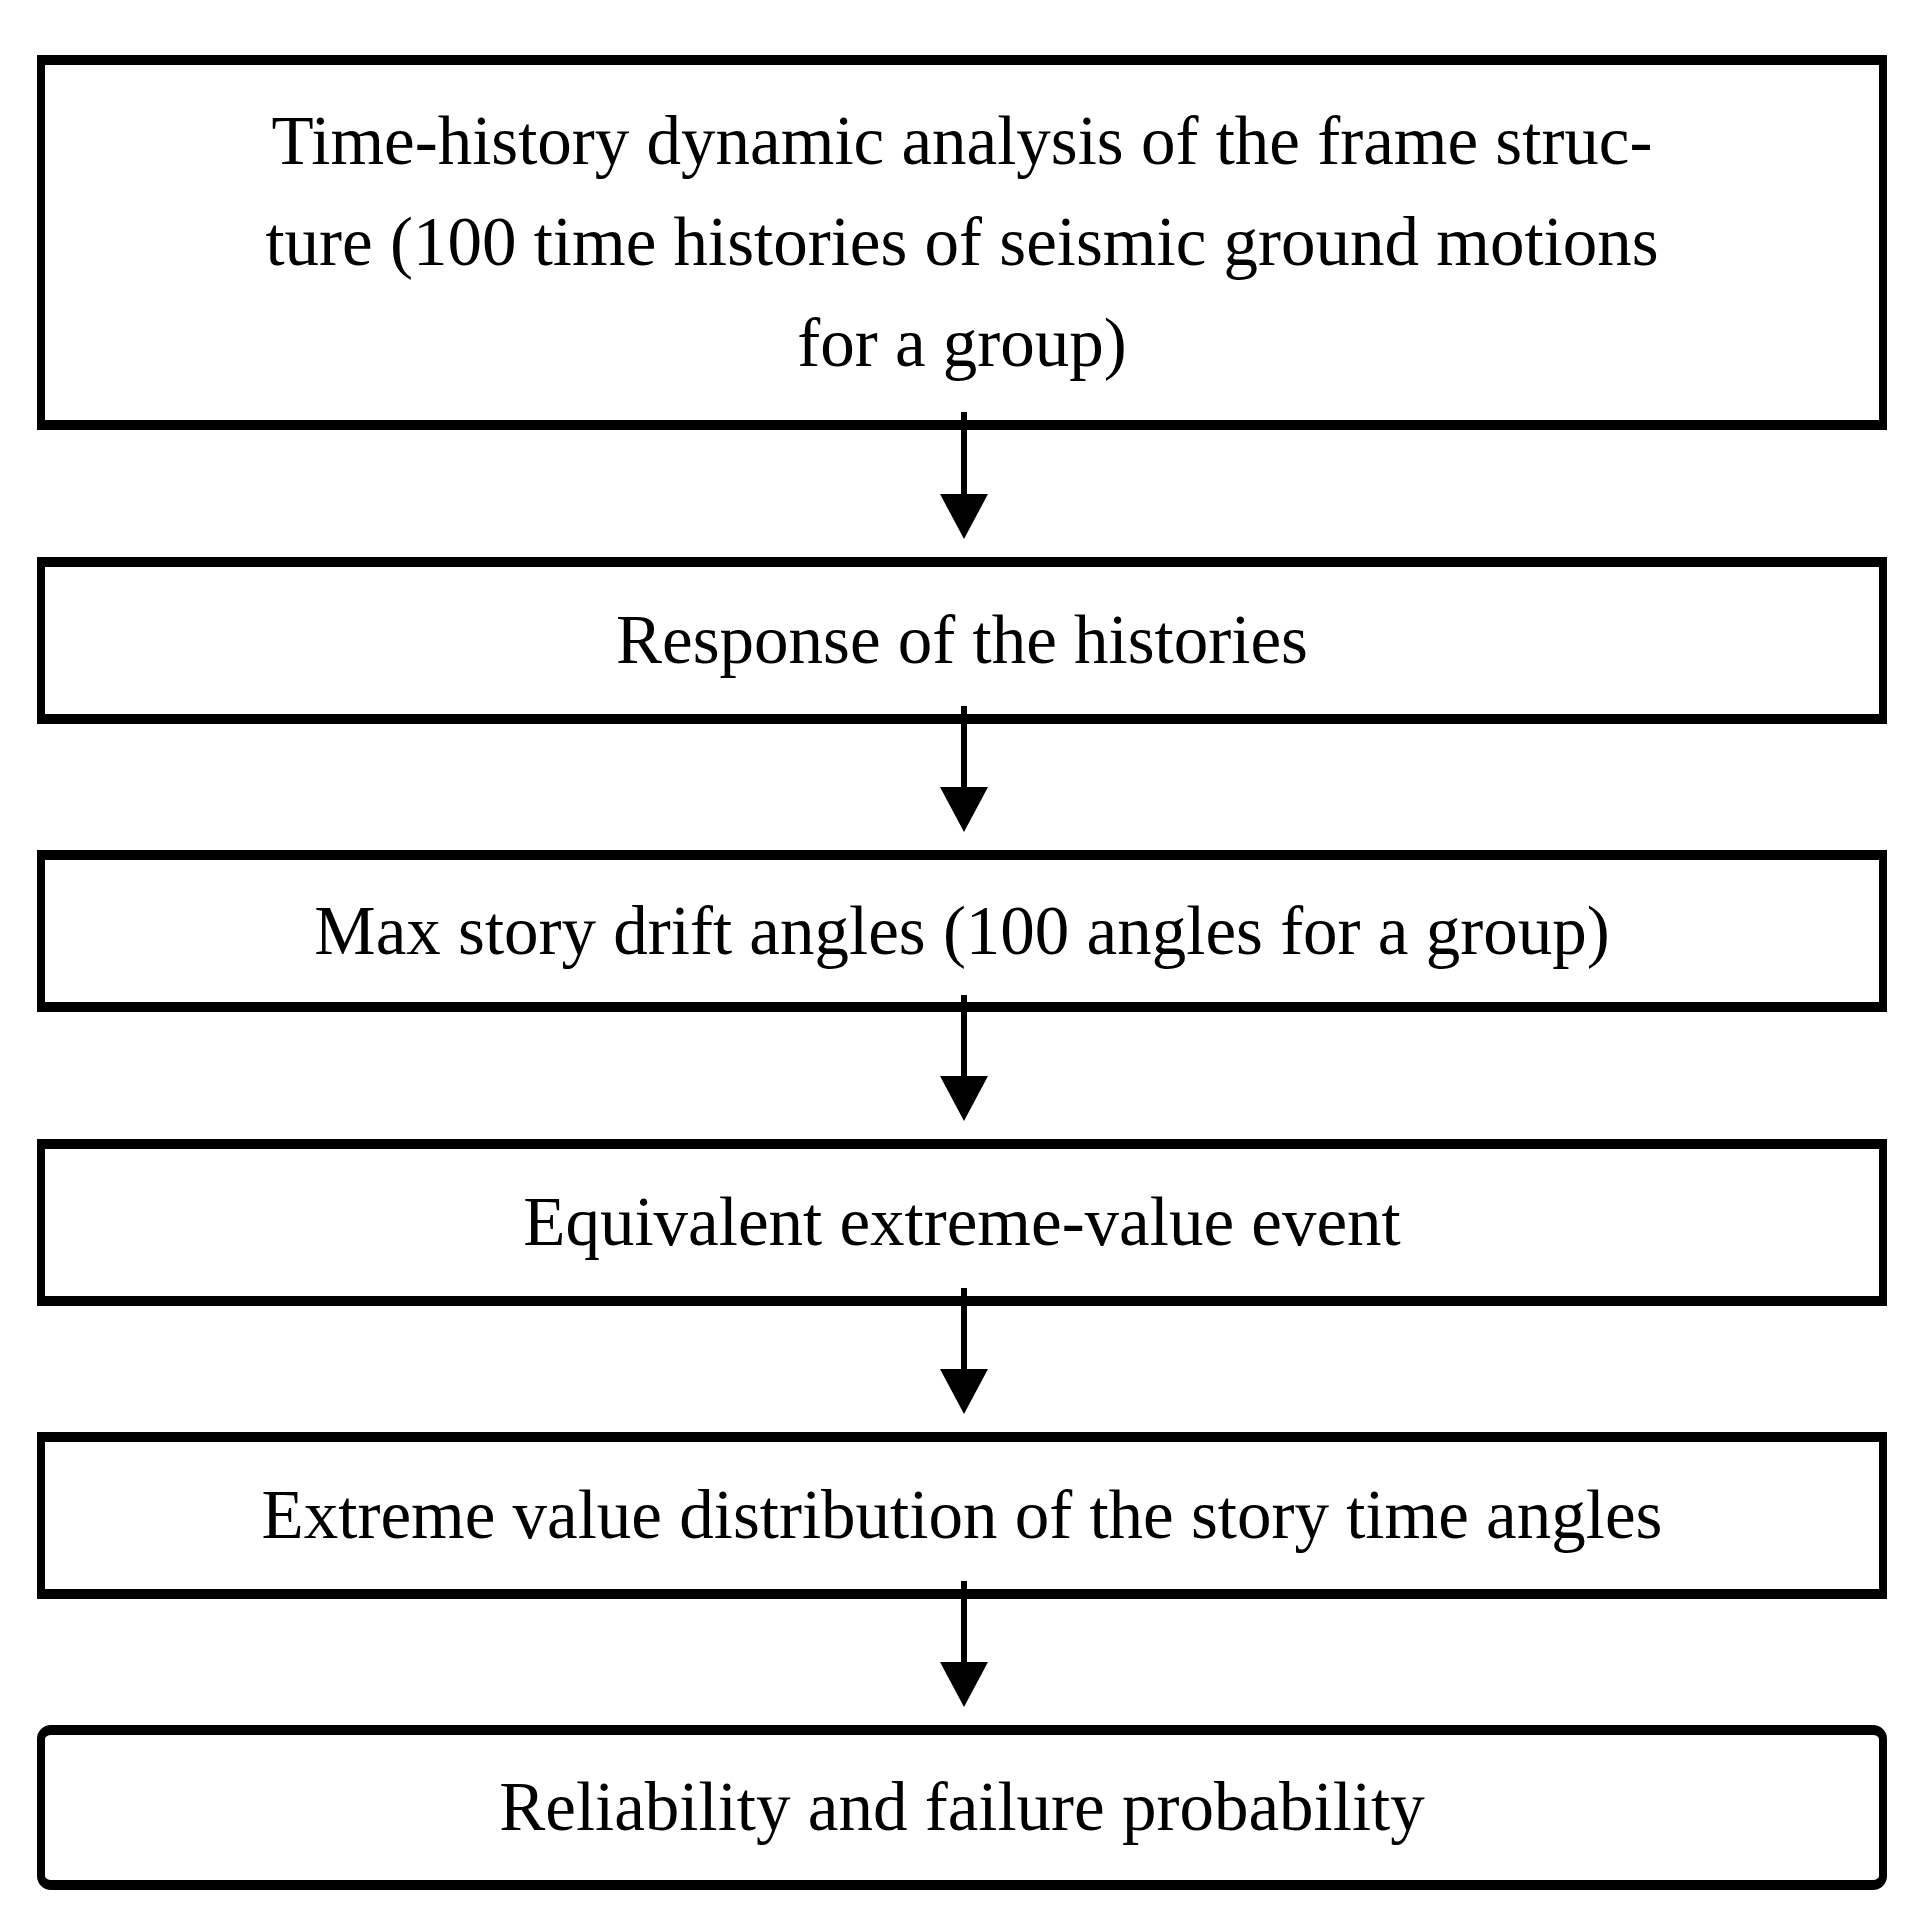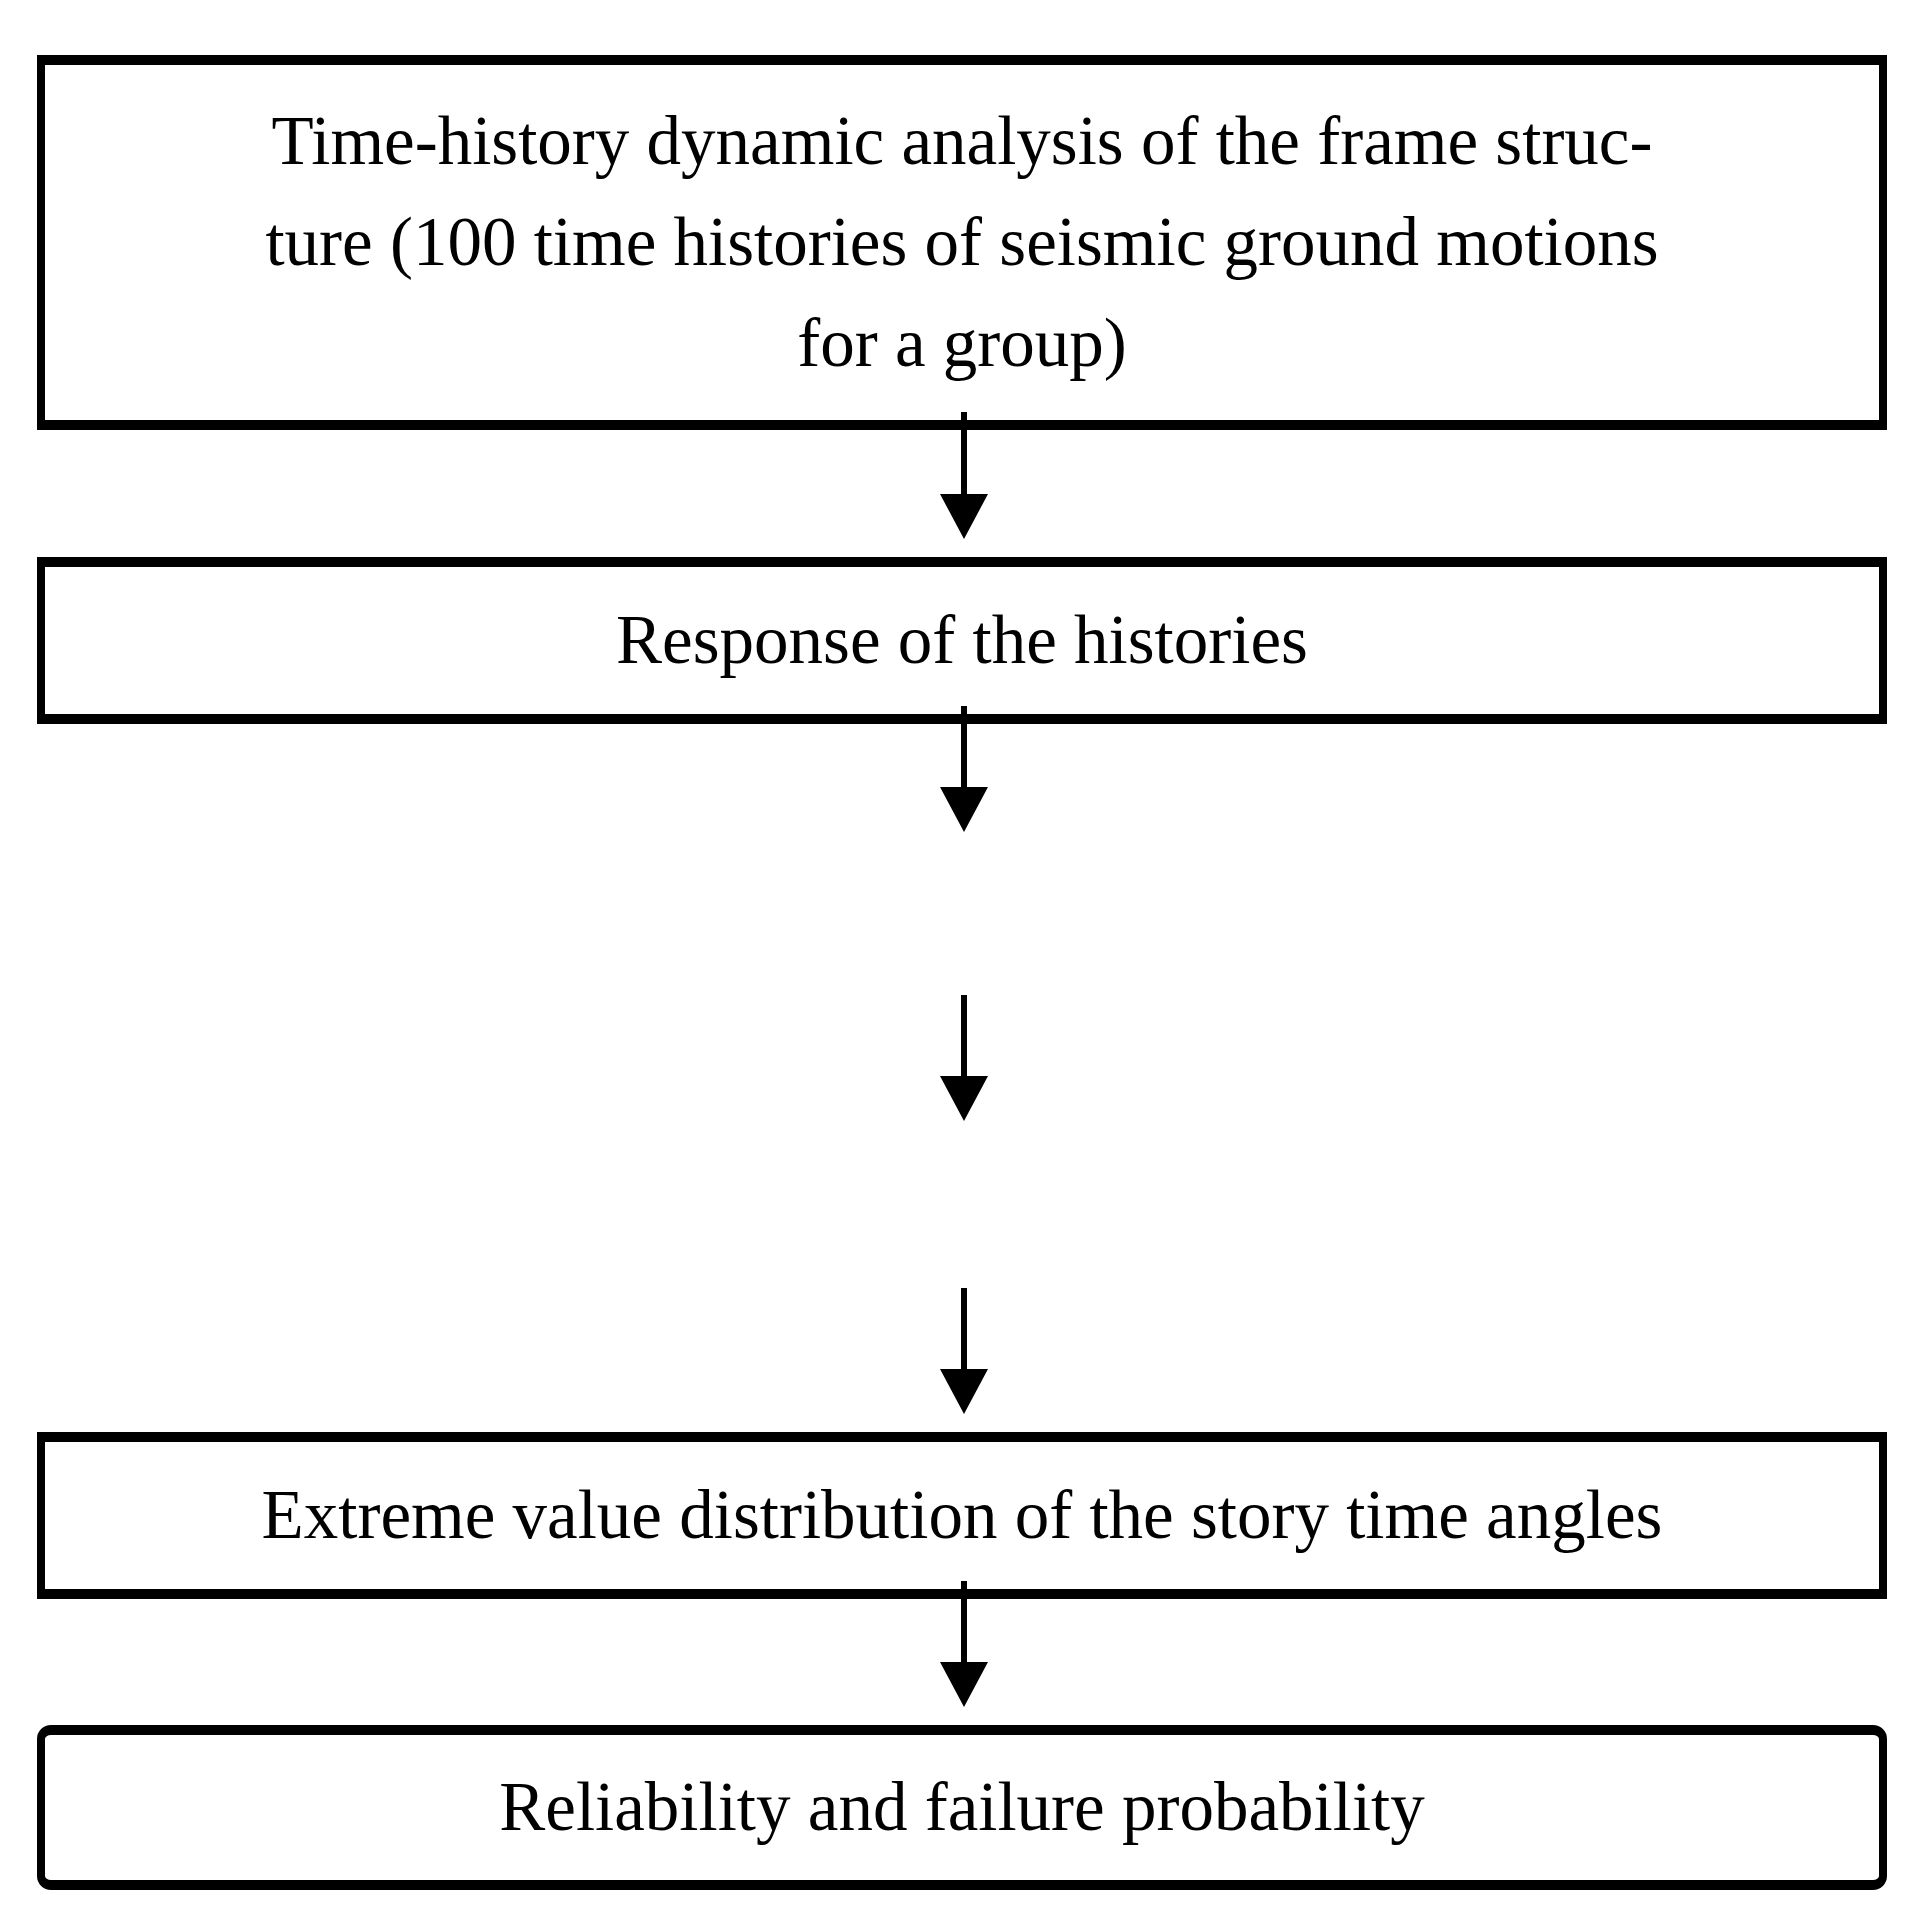--- a/index.html
+++ b/index.html
@@ -92,26 +92,32 @@
 
   <div id="box-1" class="flow-box">
     <div class="label">Response of the histories</div>
   </div>
 
   <div id="arrow-1" class="arrow">
     <div class="arrow-shaft"></div>
     <div class="arrow-head"></div>
   </div>
 
+  <div id="box-2" class="flow-box">
+    <div class="label">Max story drift angles (100 angles for a group)</div>
+  </div>
 
   <div id="arrow-2" class="arrow">
     <div class="arrow-shaft"></div>
     <div class="arrow-head"></div>
   </div>
 
+  <div id="box-3" class="flow-box">
+    <div class="label">Equivalent extreme-value event</div>
+  </div>
 
   <div id="arrow-3" class="arrow">
     <div class="arrow-shaft"></div>
     <div class="arrow-head"></div>
   </div>
 
   <div id="box-4" class="flow-box">
     <div class="label">Extreme value distribution of the story time angles</div>
   </div>
 

